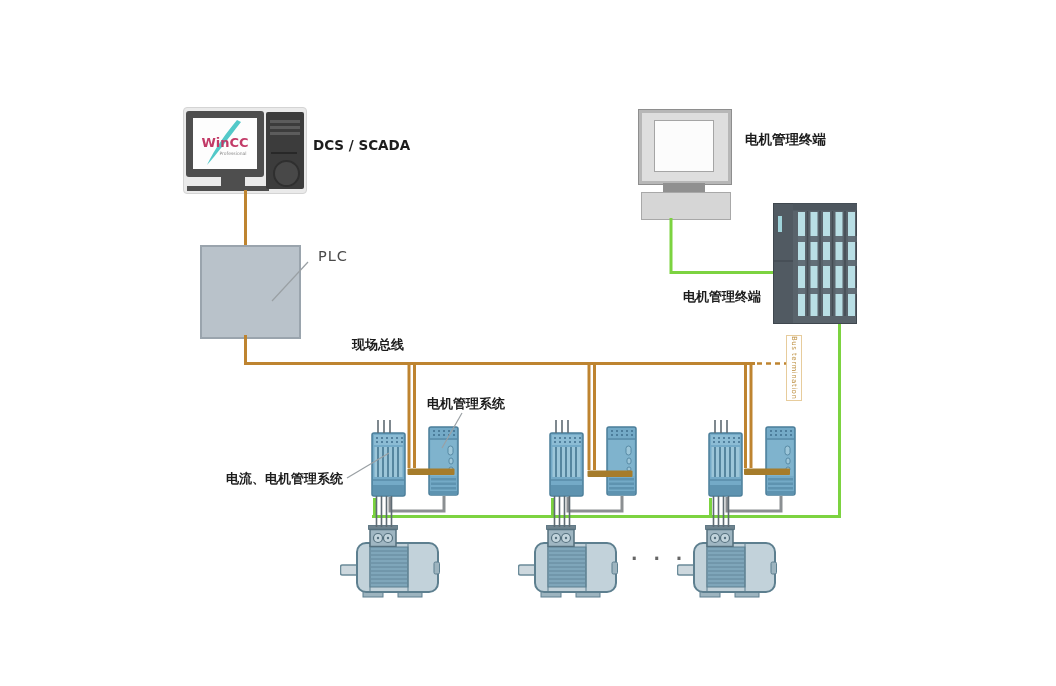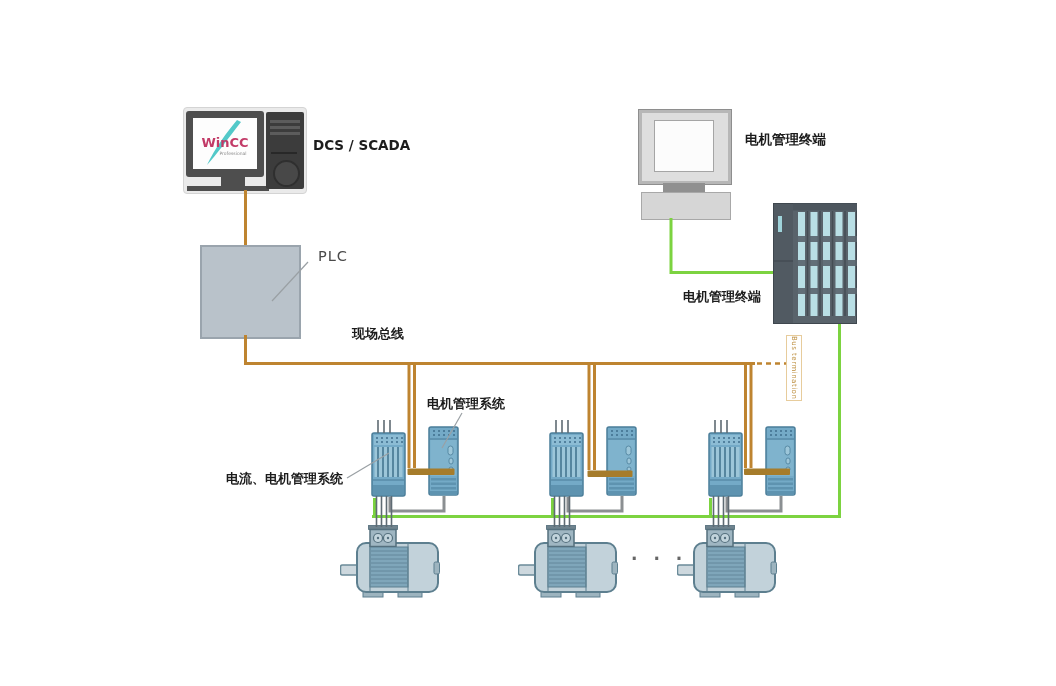--- a/index.html
+++ b/index.html
@@ -57,21 +57,21 @@
     <div class="tower-slot" style="top:8px"></div>
     <div class="tower-slot" style="top:14px"></div>
     <div class="tower-slot" style="top:20px"></div>
     <div class="tower-groove"></div>
     <div class="tower-fan"></div>
   </div>
   <div class="lbl" style="left:313px;top:137px;font-size:13.5px;">DCS / SCADA</div>
 
   <div class="abs plc-box"></div>
   <div class="lbl plc-lbl">PLC</div>
-  <div class="lbl" style="left:352px;top:325px;">现场总线</div>
+  <div class="lbl" style="left:352px;top:336px;">现场总线</div>
 
   <div class="abs pc2-monitor">
     <div class="pc2-bezel"></div>
     <div class="pc2-screen"></div>
   </div>
   <div class="abs pc2-stand"></div>
   <div class="abs pc2-base"></div>
   <div class="lbl" style="left:745px;top:131px;font-size:13.5px;">电机管理终端</div>
 
   <div class="abs rack">

